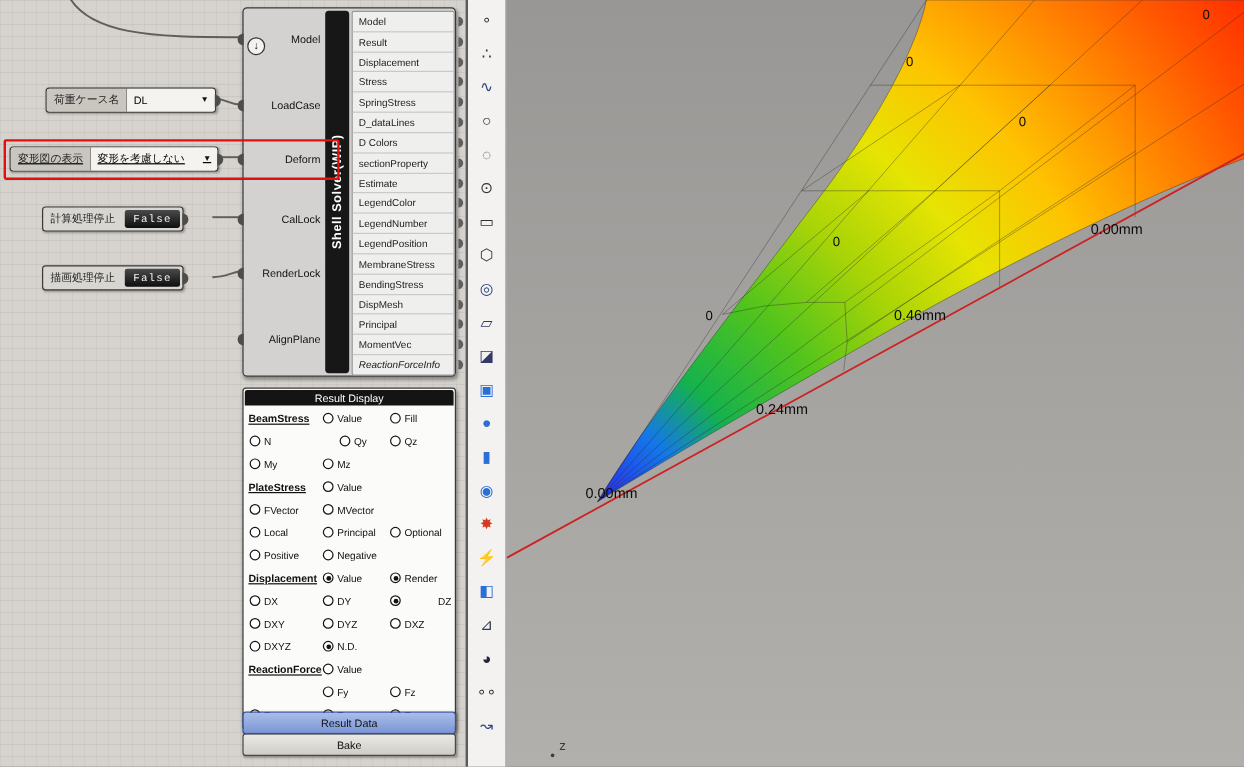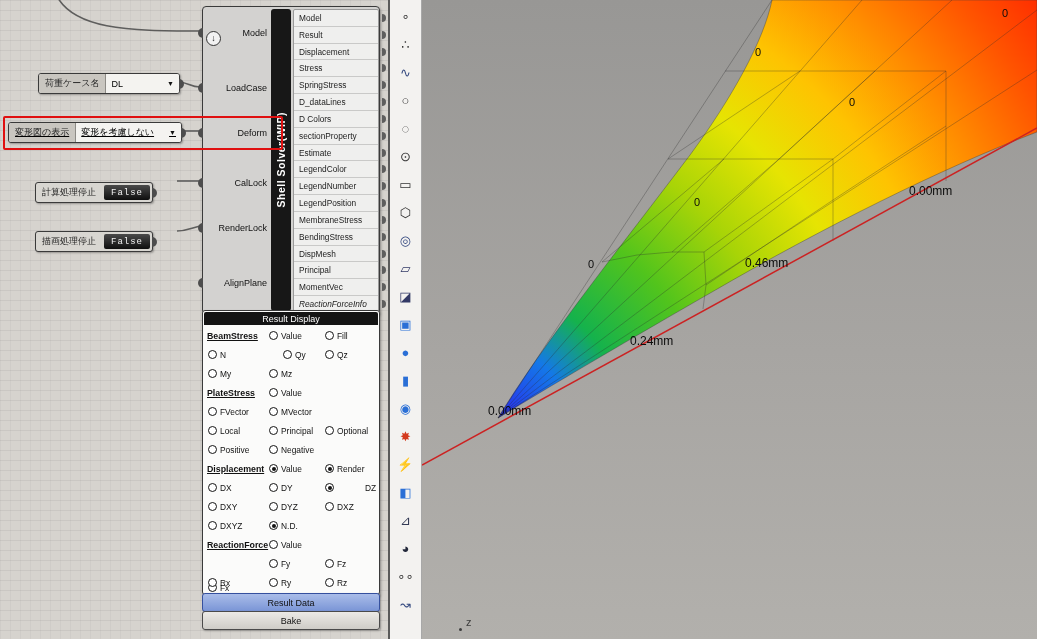--- a/index.html
+++ b/index.html
@@ -19,21 +19,21 @@
     background:#efeeeb;font-size:9px;box-shadow:1px 1px 2px rgba(0,0,0,.3);}
   .vl-label{background:#c9c6c0;color:#222;display:flex;align-items:center;padding:0 6px;
     border-right:1px solid #8d8b86;border-radius:2px 0 0 2px;white-space:nowrap;}
   .vl-value{flex:1;display:flex;align-items:center;justify-content:space-between;gap:4px;
     padding:0 5px;background:#f4f3f0;border-radius:0 2px 2px 0;white-space:nowrap;}
   .caret{font-size:7px;color:#111;font-style:normal;}
   .grip-r{position:absolute;right:-5px;top:50%;transform:translateY(-50%);width:5px;height:10px;
     background:#4d4d4d;border-radius:0 6px 6px 0;}
 
   .toggle{position:absolute;height:19px;display:flex;border:1px solid #3a3a3a;border-radius:3px;
-    background:#d8d6d1;font-size:9px;box-shadow:1px 1px 2px rgba(0,0,0,.3);margin-top:10px;}
+    background:#d8d6d1;font-size:9px;box-shadow:1px 1px 2px rgba(0,0,0,.3);}
   .tg-label{display:flex;align-items:center;padding:0 6px;color:#222;white-space:nowrap;}
   .tg-value{display:flex;align-items:center;margin:2px;padding:0 7px;border-radius:2px;
     background:linear-gradient(#4a4a4a,#0e0e0e);color:#f2f2f2;
     font-family:"Liberation Mono",monospace;font-size:9px;letter-spacing:1px;}
 
   #deform-highlight{position:absolute;left:3px;top:116px;width:276px;height:30px;
     border:2px solid #e01010;border-radius:2px;pointer-events:none;z-index:40;}
 
   
   #solver{position:absolute;left:202px;top:6px;width:176px;height:306px;background:#d3d2d0;
@@ -50,21 +50,21 @@
     font-size:10.5px;font-weight:bold;letter-spacing:.5px;white-space:nowrap;}
   #solver-outs{position:absolute;left:90px;top:2px;width:84px;height:302px;display:flex;
     flex-direction:column;border:1px solid #9a9a9a;border-radius:2px;background:#efefee;}
   .out-row{flex:1;position:relative;display:flex;align-items:center;padding-left:5px;
     font-size:8.3px;color:#222;border-bottom:1px solid #c9c9c8;white-space:nowrap;overflow:visible;}
   .out-row:last-child{border-bottom:none;font-style:italic;}
   .grip-r2{position:absolute;right:-8px;top:50%;transform:translateY(-50%);width:4px;height:8px;
     background:#5e5e5e;border-radius:0 5px 5px 0;}
 
   
-  #result-panel{position:absolute;left:202px;top:310px;width:176px;height:283px;background:#fbfbfa;
+  #result-panel{position:absolute;left:202px;top:323px;width:176px;height:283px;background:#fbfbfa;
     border:1px solid #3a3a3a;border-radius:3px;box-shadow:1px 2px 3px rgba(0,0,0,.35);}
   #rp-header{height:13px;margin:1px;background:#141414;color:#fff;font-size:9px;
     display:flex;align-items:center;justify-content:center;border-radius:2px 2px 0 0;}
   #rp-groups{position:absolute;left:0;top:15px;right:0;}
   .rd-row{position:relative;height:19px;}
   .rd-glabel{position:absolute;left:4px;top:50%;transform:translateY(-50%);
     font-size:8.8px;font-weight:bold;text-decoration:underline;color:#111;white-space:nowrap;}
   .rd-opt{position:absolute;top:50%;transform:translateY(-50%);display:flex;align-items:center;
     gap:3px;font-size:8.4px;color:#111;white-space:nowrap;}
   .radio{width:7px;height:7px;border:1.5px solid #141414;border-radius:50%;background:#fff;

